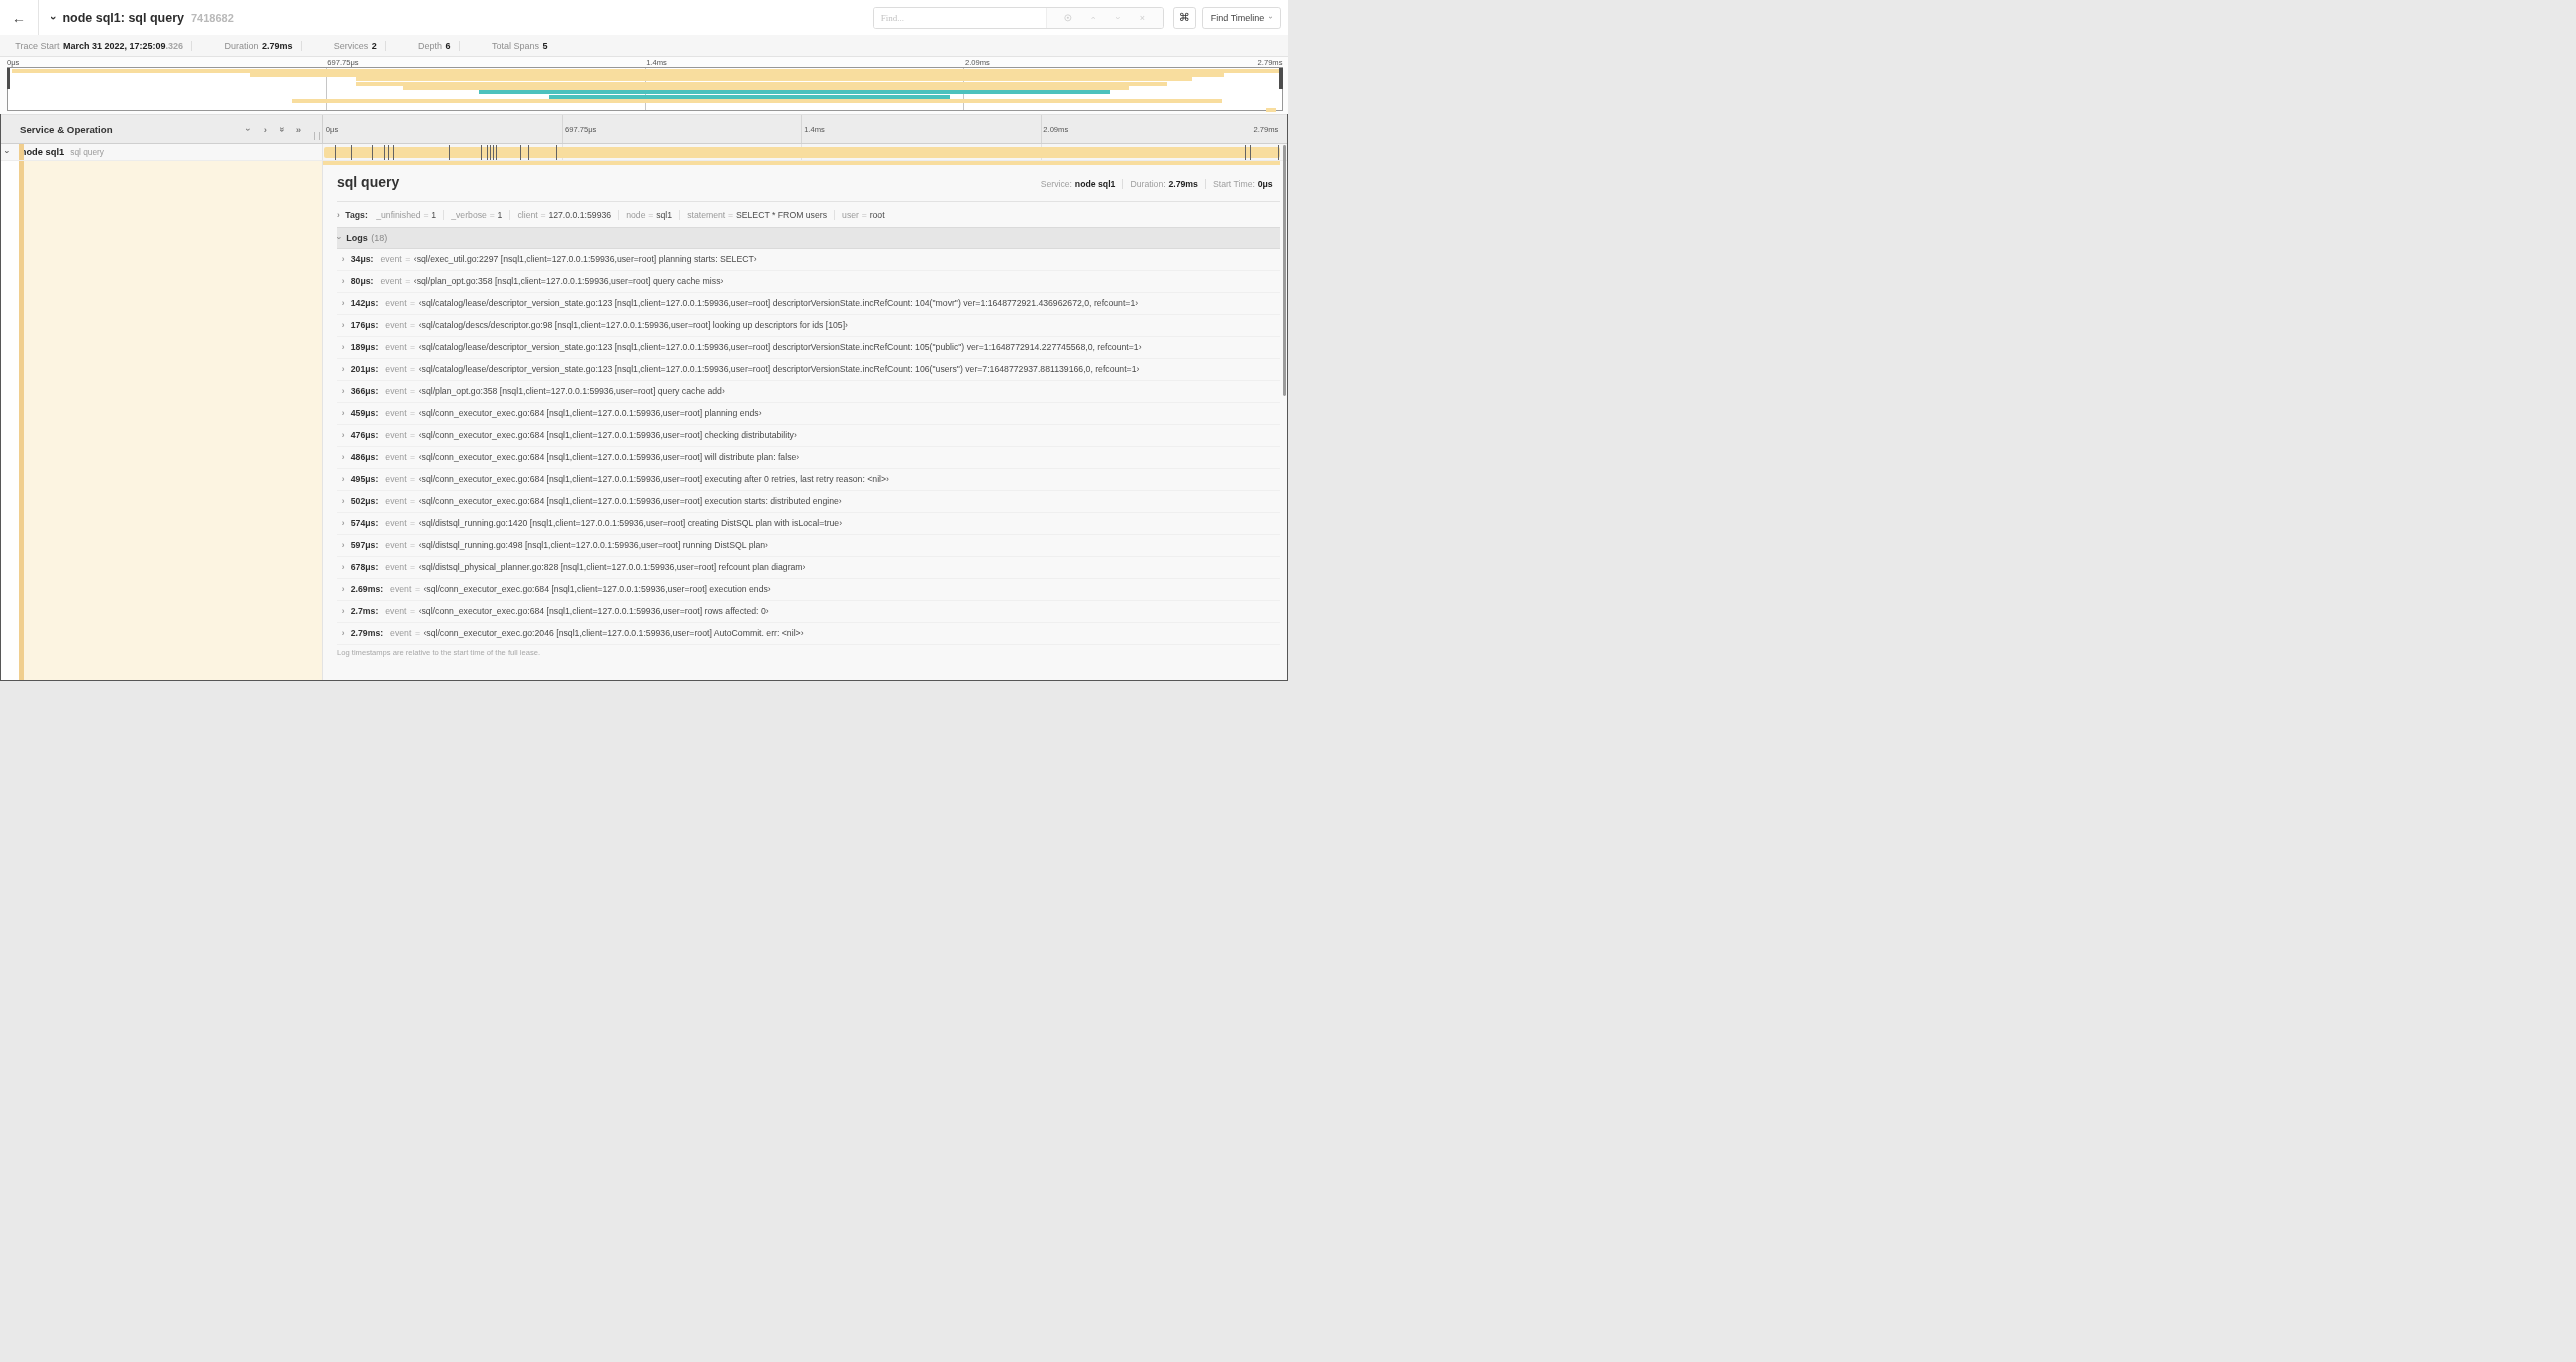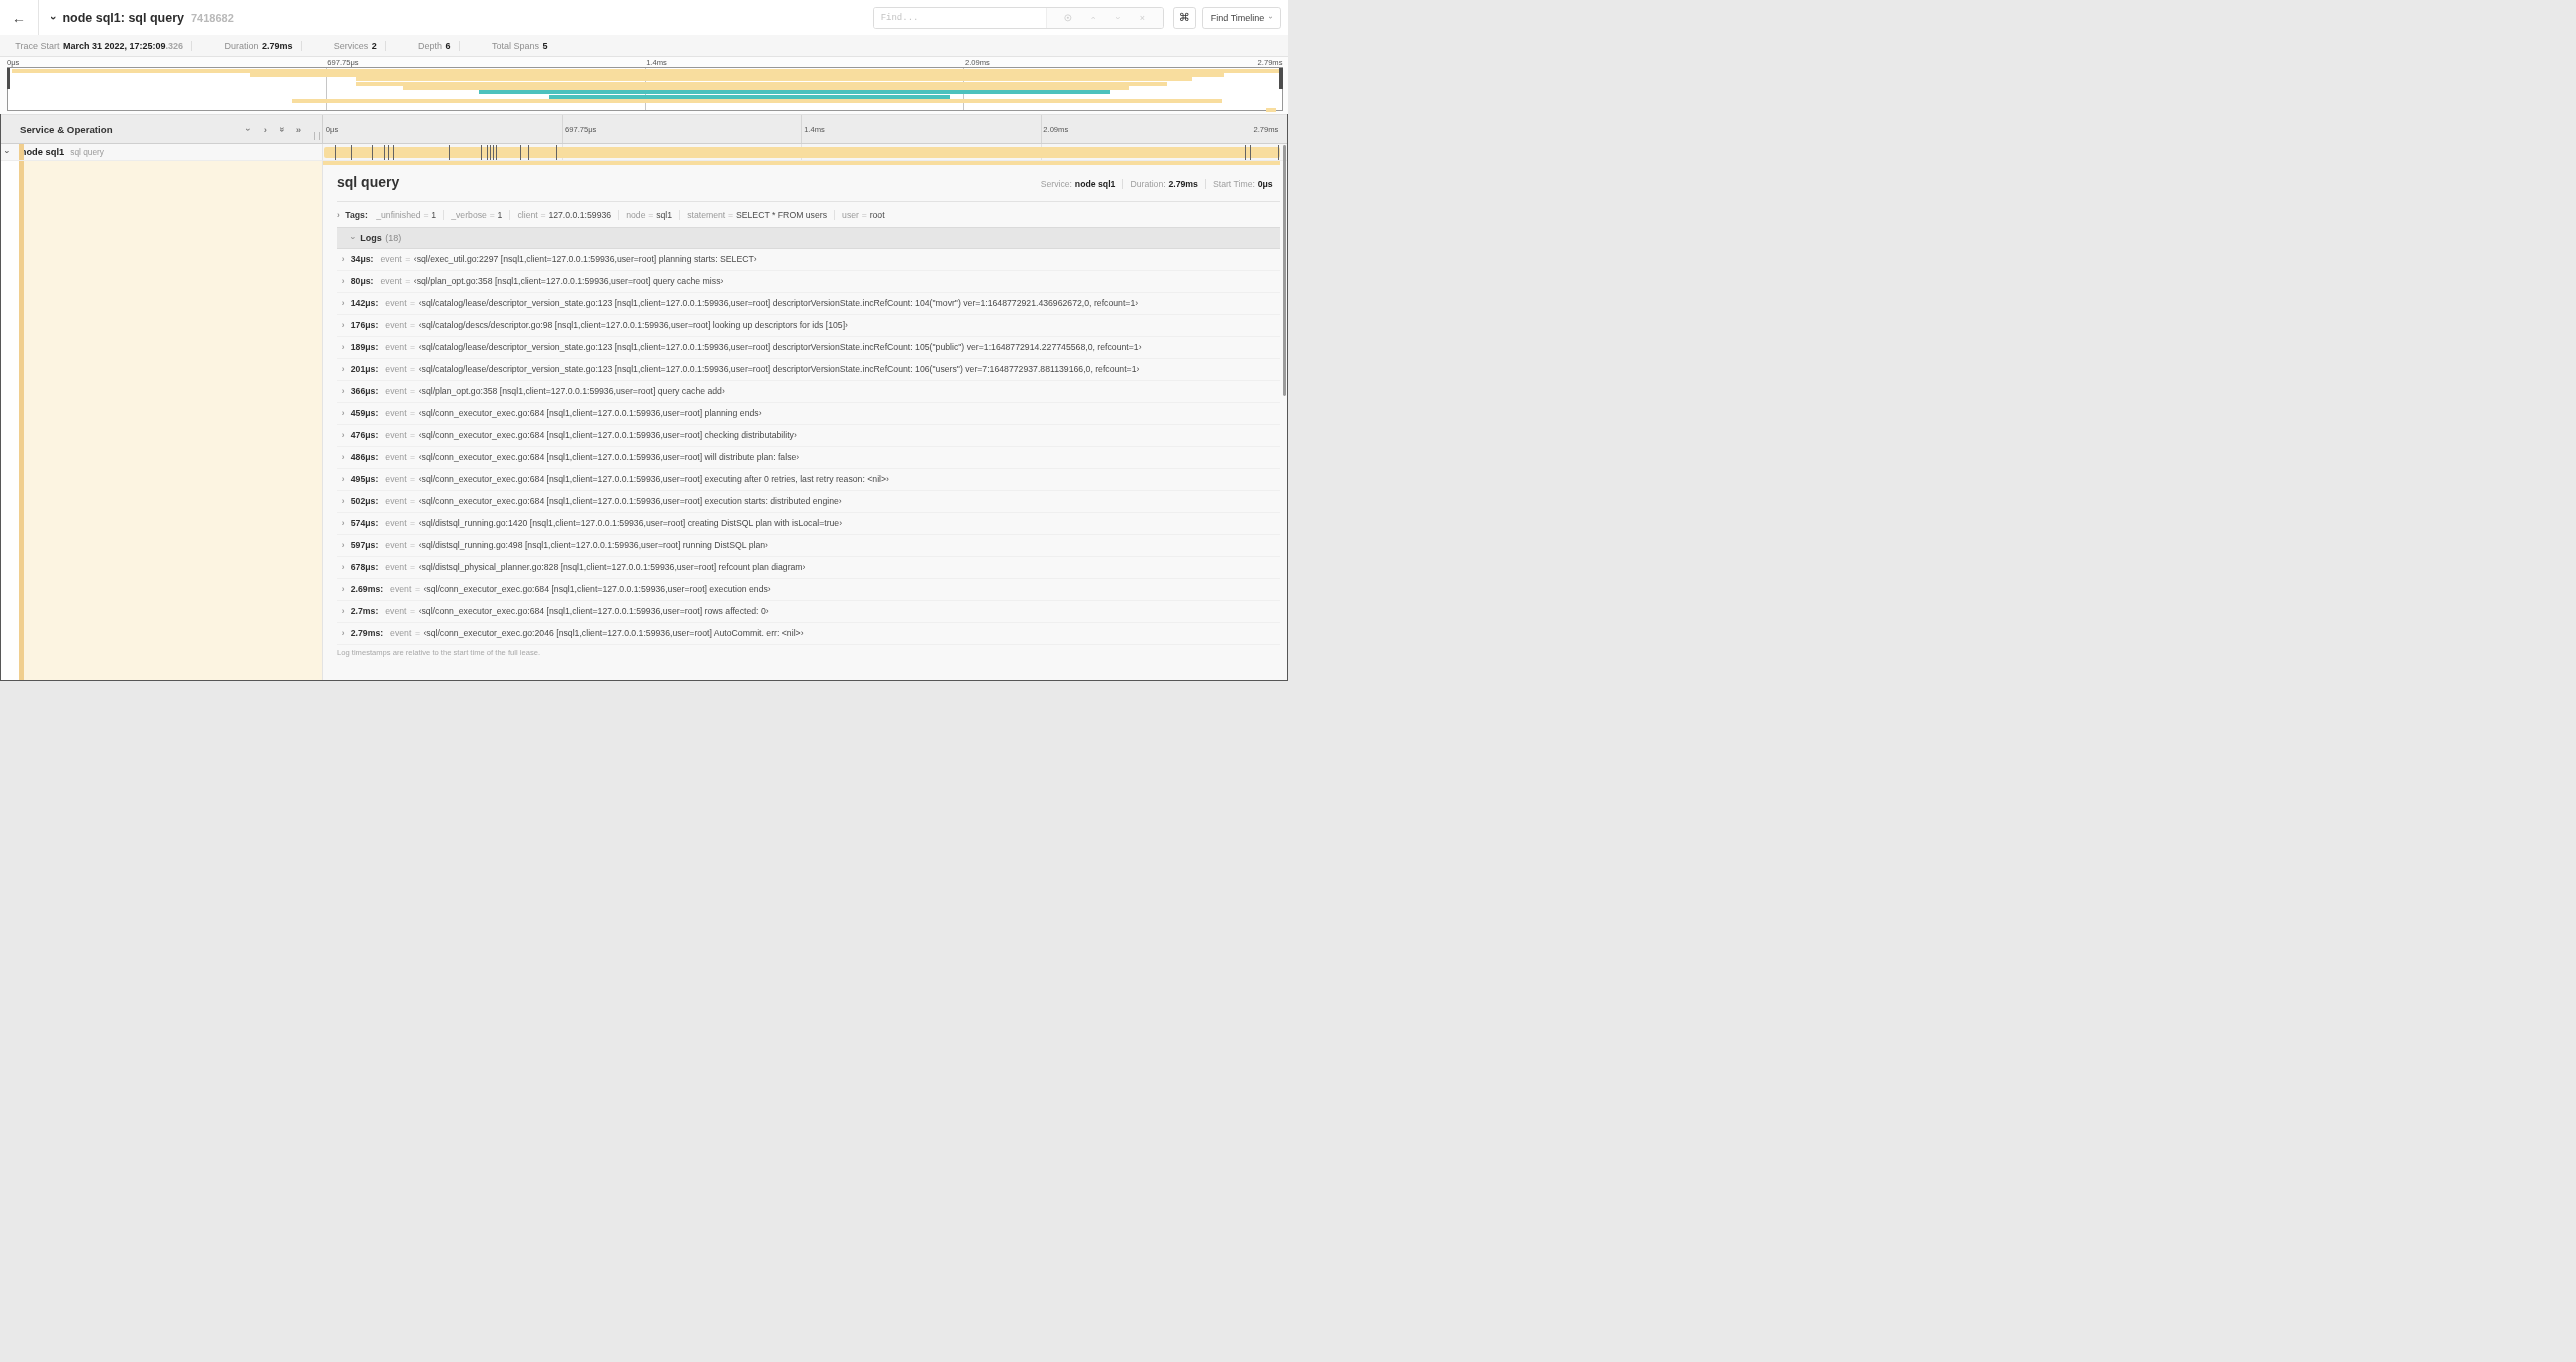--- a/index.html
+++ b/index.html
@@ -13,21 +13,21 @@
               font-size:14px; color:#444; cursor:pointer; background:#fff; border-top:none;border-bottom:none;border-left:none; }
   .title-wrap { display:flex; align-items:center; margin-left:12.5px; flex:1; min-width:0; }
   .chev { display:inline-block; color:#333; font-weight:bold; }
   .rot90 { transform:rotate(90deg); }
   .rot-90 { transform:rotate(-90deg); }
   .title-chev { font-size:11.8px; margin-right:7px; }
   .page-title { font-size:12.5px; font-weight:bold; color:#2c2c2c; white-space:nowrap; }
   .trace-id { font-size:11px; color:#b9b9b9; margin-left:7px; font-weight:bold; }
   .controls { display:flex; align-items:center; margin-right:7px; }
   .find-group { display:flex; height:22px; border:0.7px solid #dcdcdc; border-radius:2.8px; overflow:hidden; background:#fff; }
-  .find-input { width:172px; border:none; outline:none; padding:0 7px; font-size:9px; color:#444; font-family:Liberation Mono, monospace; }
+  .find-input { width:172px; border:none; outline:none; padding:0 7px; font-size:9px; color:#444; font-family:Liberation Serif, serif; }
   .find-input::placeholder { color:#c3c3c3; }
   .find-ops { display:flex; align-items:center; background:#fbfbfb; border-left:0.7px solid #eee; padding:0 8.3px; }
   .find-op { width:25px; text-align:center; color:#cfcfcf; font-size:9px; cursor:pointer; display:flex; align-items:center; justify-content:center; }
   .btn { height:22px; border:0.7px solid #dcdcdc; border-radius:2.8px; background:#fff; display:flex; align-items:center; justify-content:center;
          font-size:9px; color:#444; cursor:pointer; font-family:"Liberation Sans",sans-serif; }
   .kbd-btn { width:23.5px; margin-left:8.3px; font-size:11px; color:#333; }
   .view-btn { margin-left:5.5px; padding:0 8.3px; }
   .view-btn .chev { font-size:7.6px; color:#888; margin-left:4.8px; font-weight:normal; }
 
   
@@ -107,21 +107,21 @@
   .tagsrow { display:flex; align-items:center; height:18px; font-size:8.7px; cursor:pointer; }
   .acc-chev { color:#8f8f8f; font-size:8.3px; }
   .tags-label { font-weight:bold; color:#3c3c3c; margin:0 1.4px 0 5.5px; }
   .tag { padding:0 7px; white-space:nowrap; }
   .tag + .tag { border-left:0.7px solid #e0e0e0; }
   .tag .tkey { color:#9a9a9a; }
   .tag .teq { color:#bdbdbd; margin:0 2.8px; }
   .tag .tval { color:#4c4c4c; }
 
   .logs-header { margin-top:2.1px; height:22px; background:#e6e6e6; border:0.7px solid #dadada; border-left:none; border-right:none;
-                 display:flex; align-items:center; padding-left:15px; cursor:pointer; }
+                 display:flex; align-items:center; padding-left:1px; cursor:pointer; }
   .logs-title { font-size:9px; font-weight:bold; color:#333; margin-left:5.5px; }
   .logs-count { font-size:9px; color:#8a8a8a; margin-left:3.5px; }
 
   .logrow { height:22px; display:flex; align-items:center; font-size:8.7px; border-bottom:0.7px solid #efefef; padding-left:4.8px; cursor:pointer; }
   .logrow .lchev { color:#9a9a9a; font-size:8.3px; }
   .ltime { font-weight:bold; color:#333; margin:0 7px 0 6.2px; white-space:nowrap; }
   .lkey { color:#9a9a9a; }
   .leq { color:#bdbdbd; margin:0 3.5px; }
   .lval { color:#4a4a4a; white-space:nowrap; }
 

